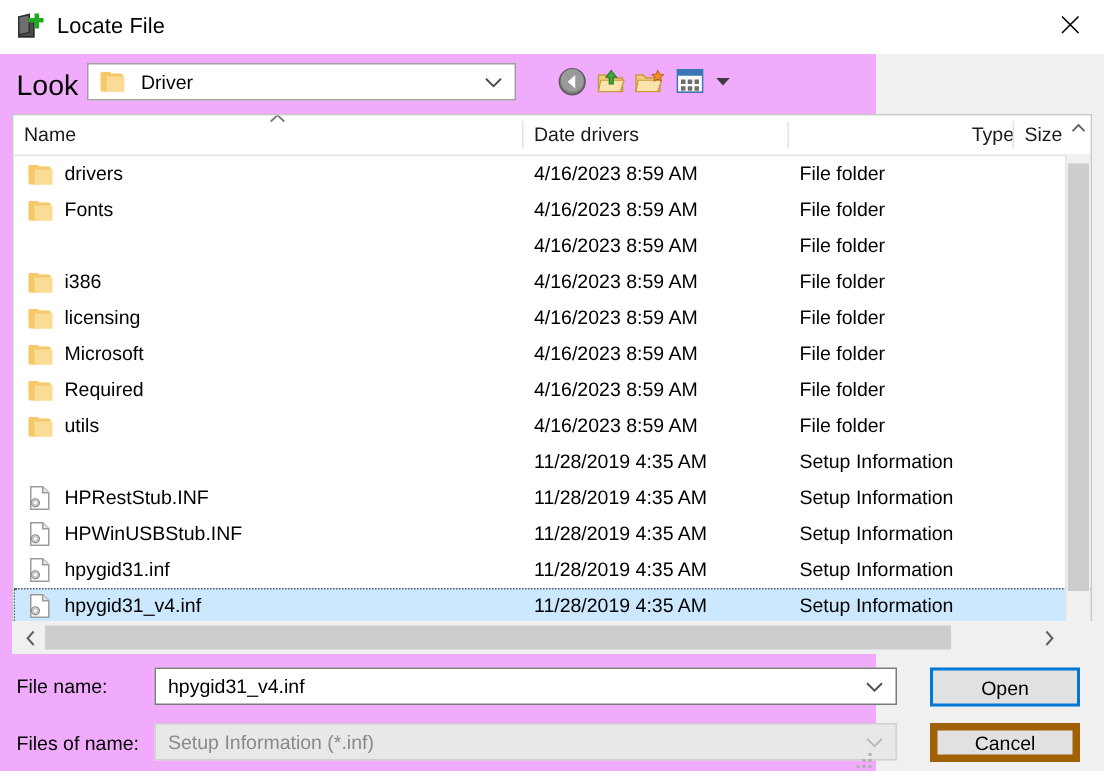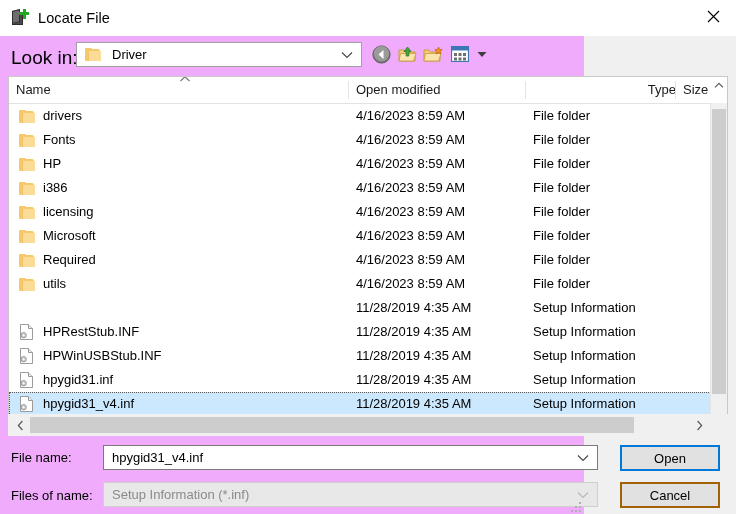--- a/index.html
+++ b/index.html
@@ -90,21 +90,21 @@
     left: 0; top: 36px;
     width: 736px; height: 38px;
   }
   .lookin-label {
     position: absolute;
     left: 11px; top: 11px;
     font-size: 19px;
   }
   .lookin-combo {
     position: absolute;
-    left: 76px; top: 6px;
+    left: 58px; top: 6px;
     width: 286px; height: 25px;
     background: #fff;
     border: 1px solid #a0a0a0;
     box-sizing: border-box;
     display: flex;
     align-items: center;
   }
   .folder-ico {
     position: relative;
     width: 15px; height: 13px;
@@ -362,21 +362,21 @@
 
   .btn {
     position: absolute;
     width: 100px; height: 26px;
     font-size: 13px;
     display: flex;
     align-items: center;
     justify-content: center;
     box-sizing: border-box;
     background: #e1e1e1;
-    border: 2px solid #a16207;
+    border: 5px solid #a16207;
   }
   .btn-open {
     left: 620px; top: 445px;
     background: #e1e1e1;
     border: 2px solid #0078d7;
   }
   .btn-cancel {
     left: 620px; top: 482px;
   }
 
@@ -473,21 +473,21 @@
   <div class="list-frame">
 
     <div class="col-header">
       <div class="sort-arrow" style="left:170px;">
         <svg width="12" height="9" viewBox="0 0 12 9">
           <path d="M1.5 6 L6 1.8 L10.5 6" stroke="#767676" stroke-width="1.2" fill="none"></path>
         </svg>
       </div>
       <div class="ch" style="left:0;width:340px;">Name</div>
       <div class="div" style="left:339px;"></div>
-      <div class="ch" style="left:340px;width:177px;">Open modified</div>
+      <div class="ch" style="left:340px;width:177px;">Date drivers</div>
       <div class="div" style="left:516px;"></div>
       <div class="ch" style="left:517px;width:150px;text-align:right;">Type</div>
       <div class="div" style="left:666px;"></div>
       <div class="ch" style="left:667px;width:51px;">Size</div>
     </div>
 
     <div class="rows" id="rows">
         <div class="row">
           <div class="cell-name">
             <span class="row-folder">
@@ -508,28 +508,20 @@
               <span class="tab"></span>
               <span class="front"></span>
             </span>
             <span class="label">Fonts</span>
           </div>
           <div class="cell-date">4/16/2023 8:59 AM</div>
           <div class="cell-type">File folder</div>
           <div class="cell-size"></div>
         </div>
         <div class="row">
-          <div class="cell-name">
-            <span class="row-folder">
-              <span class="back"></span>
-              <span class="tab"></span>
-              <span class="front"></span>
-            </span>
-            <span class="label">HP</span>
-          </div>
           <div class="cell-date">4/16/2023 8:59 AM</div>
           <div class="cell-type">File folder</div>
           <div class="cell-size"></div>
         </div>
         <div class="row">
           <div class="cell-name">
             <span class="row-folder">
               <span class="back"></span>
               <span class="tab"></span>
               <span class="front"></span>

